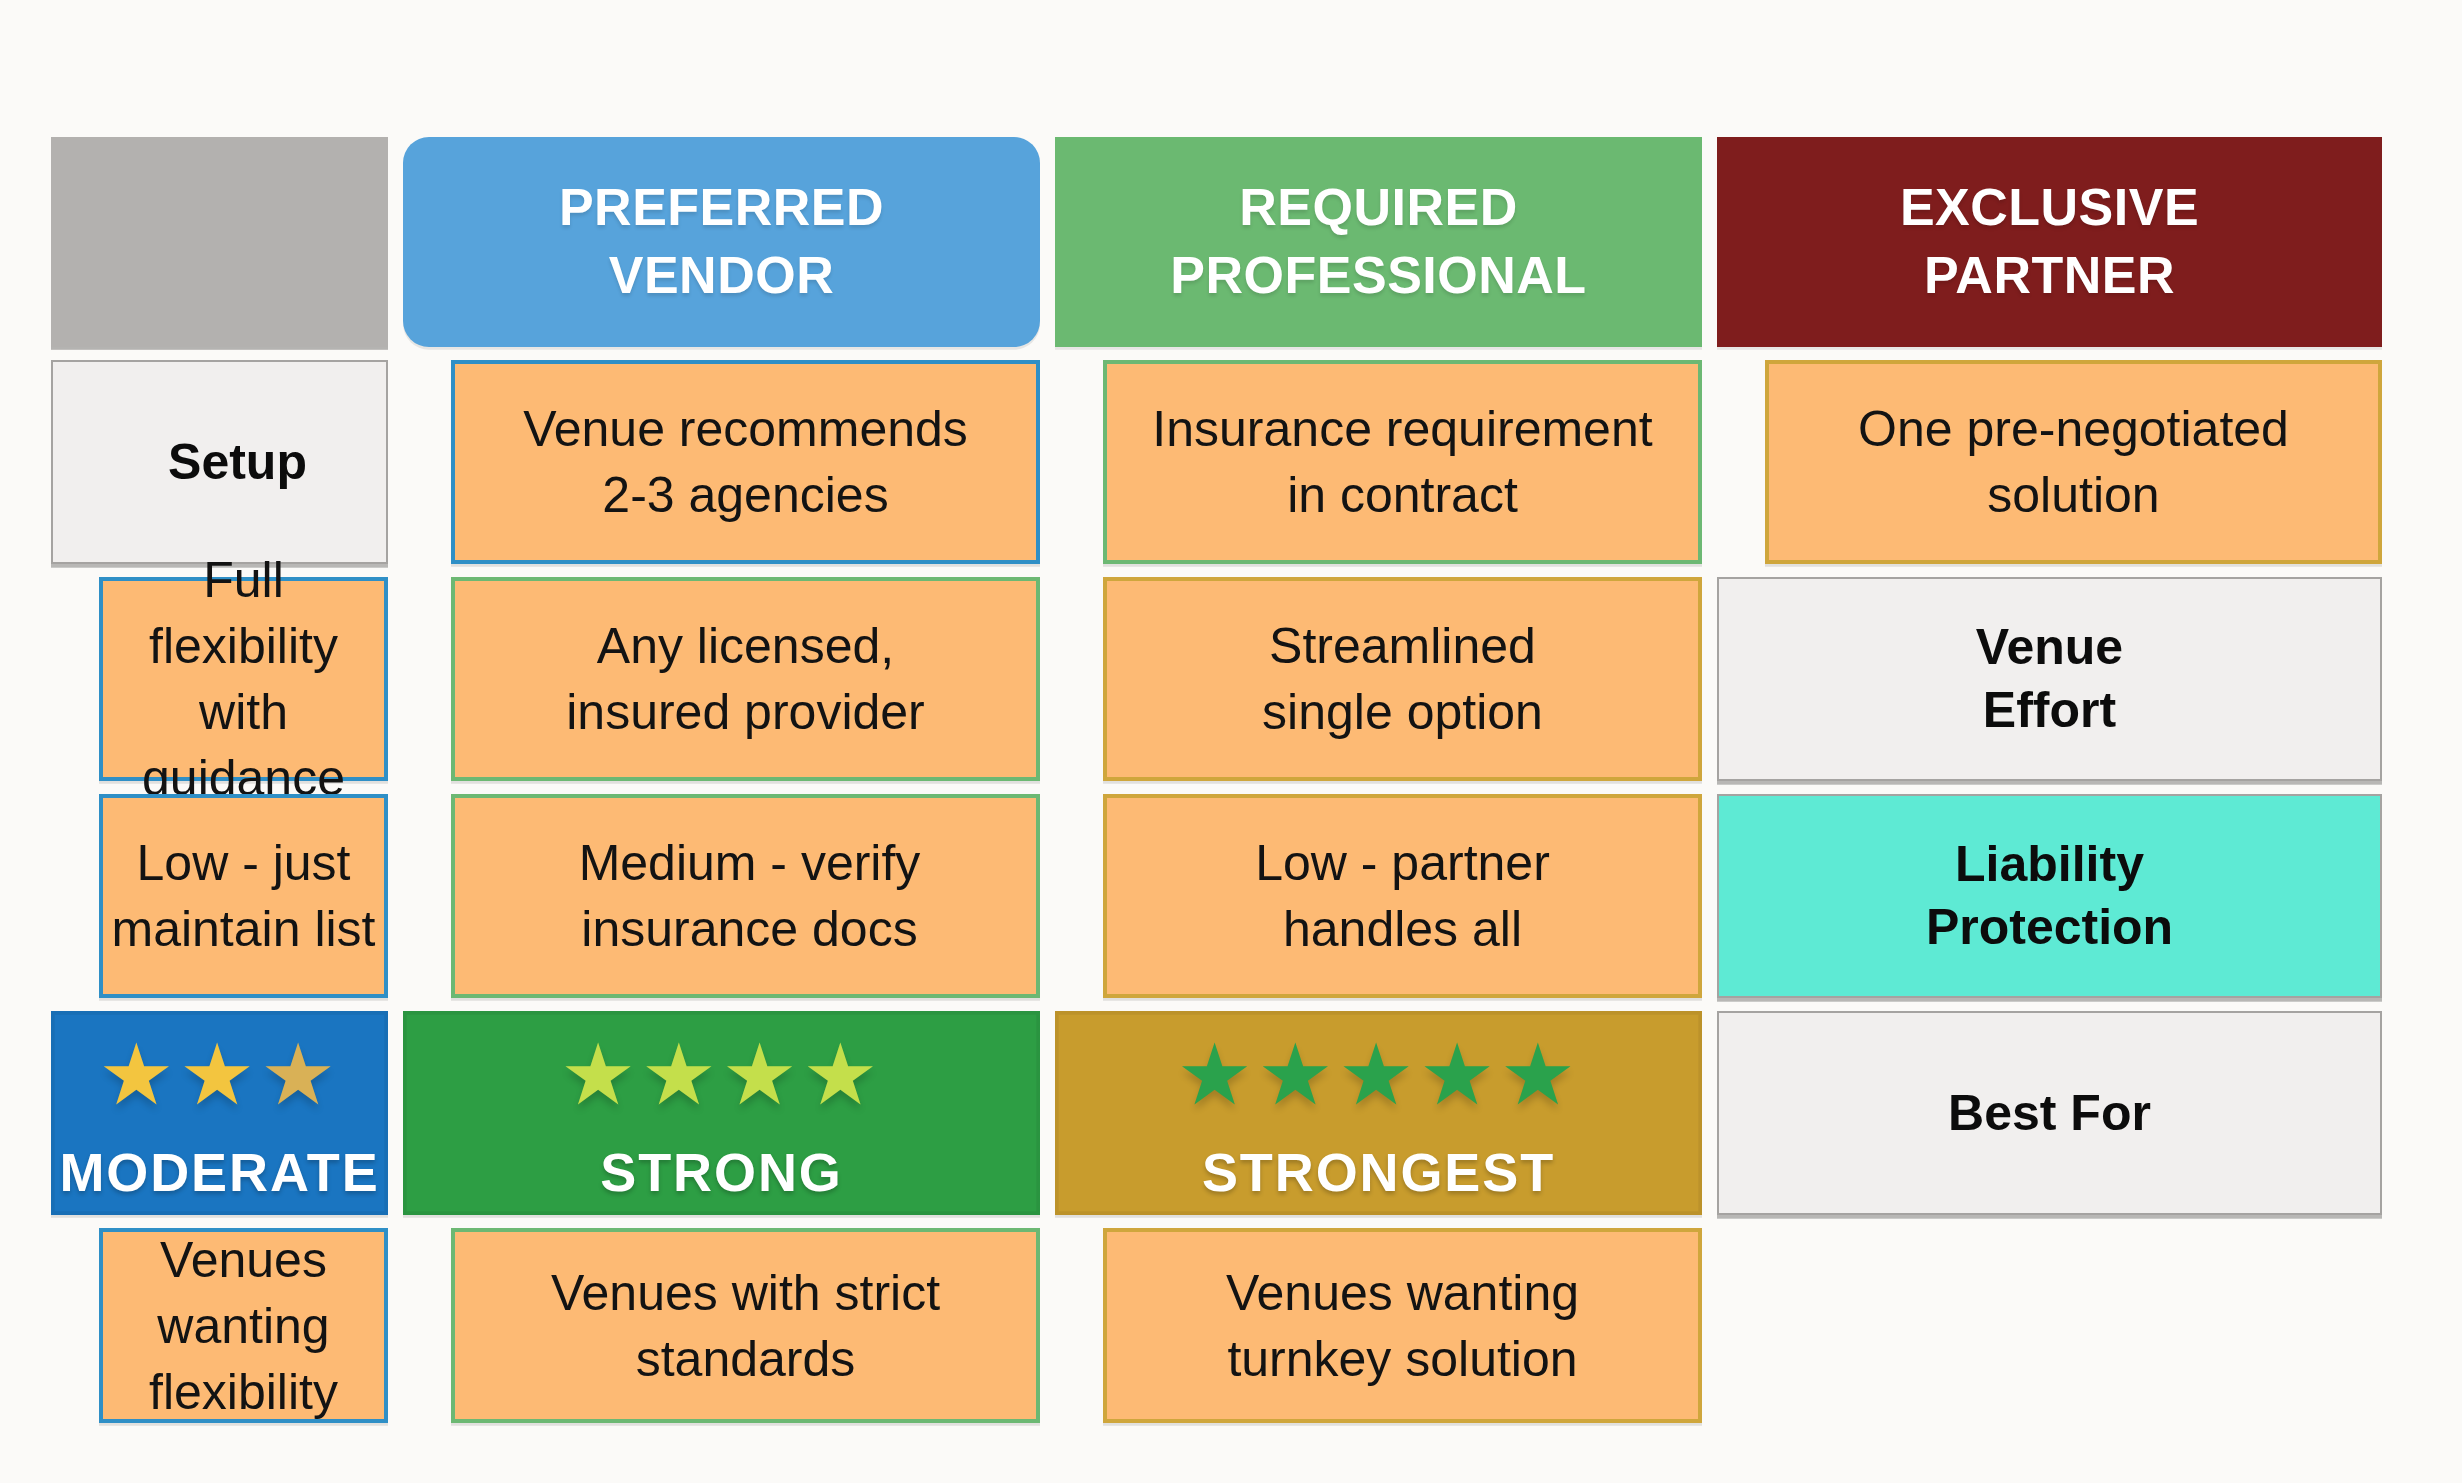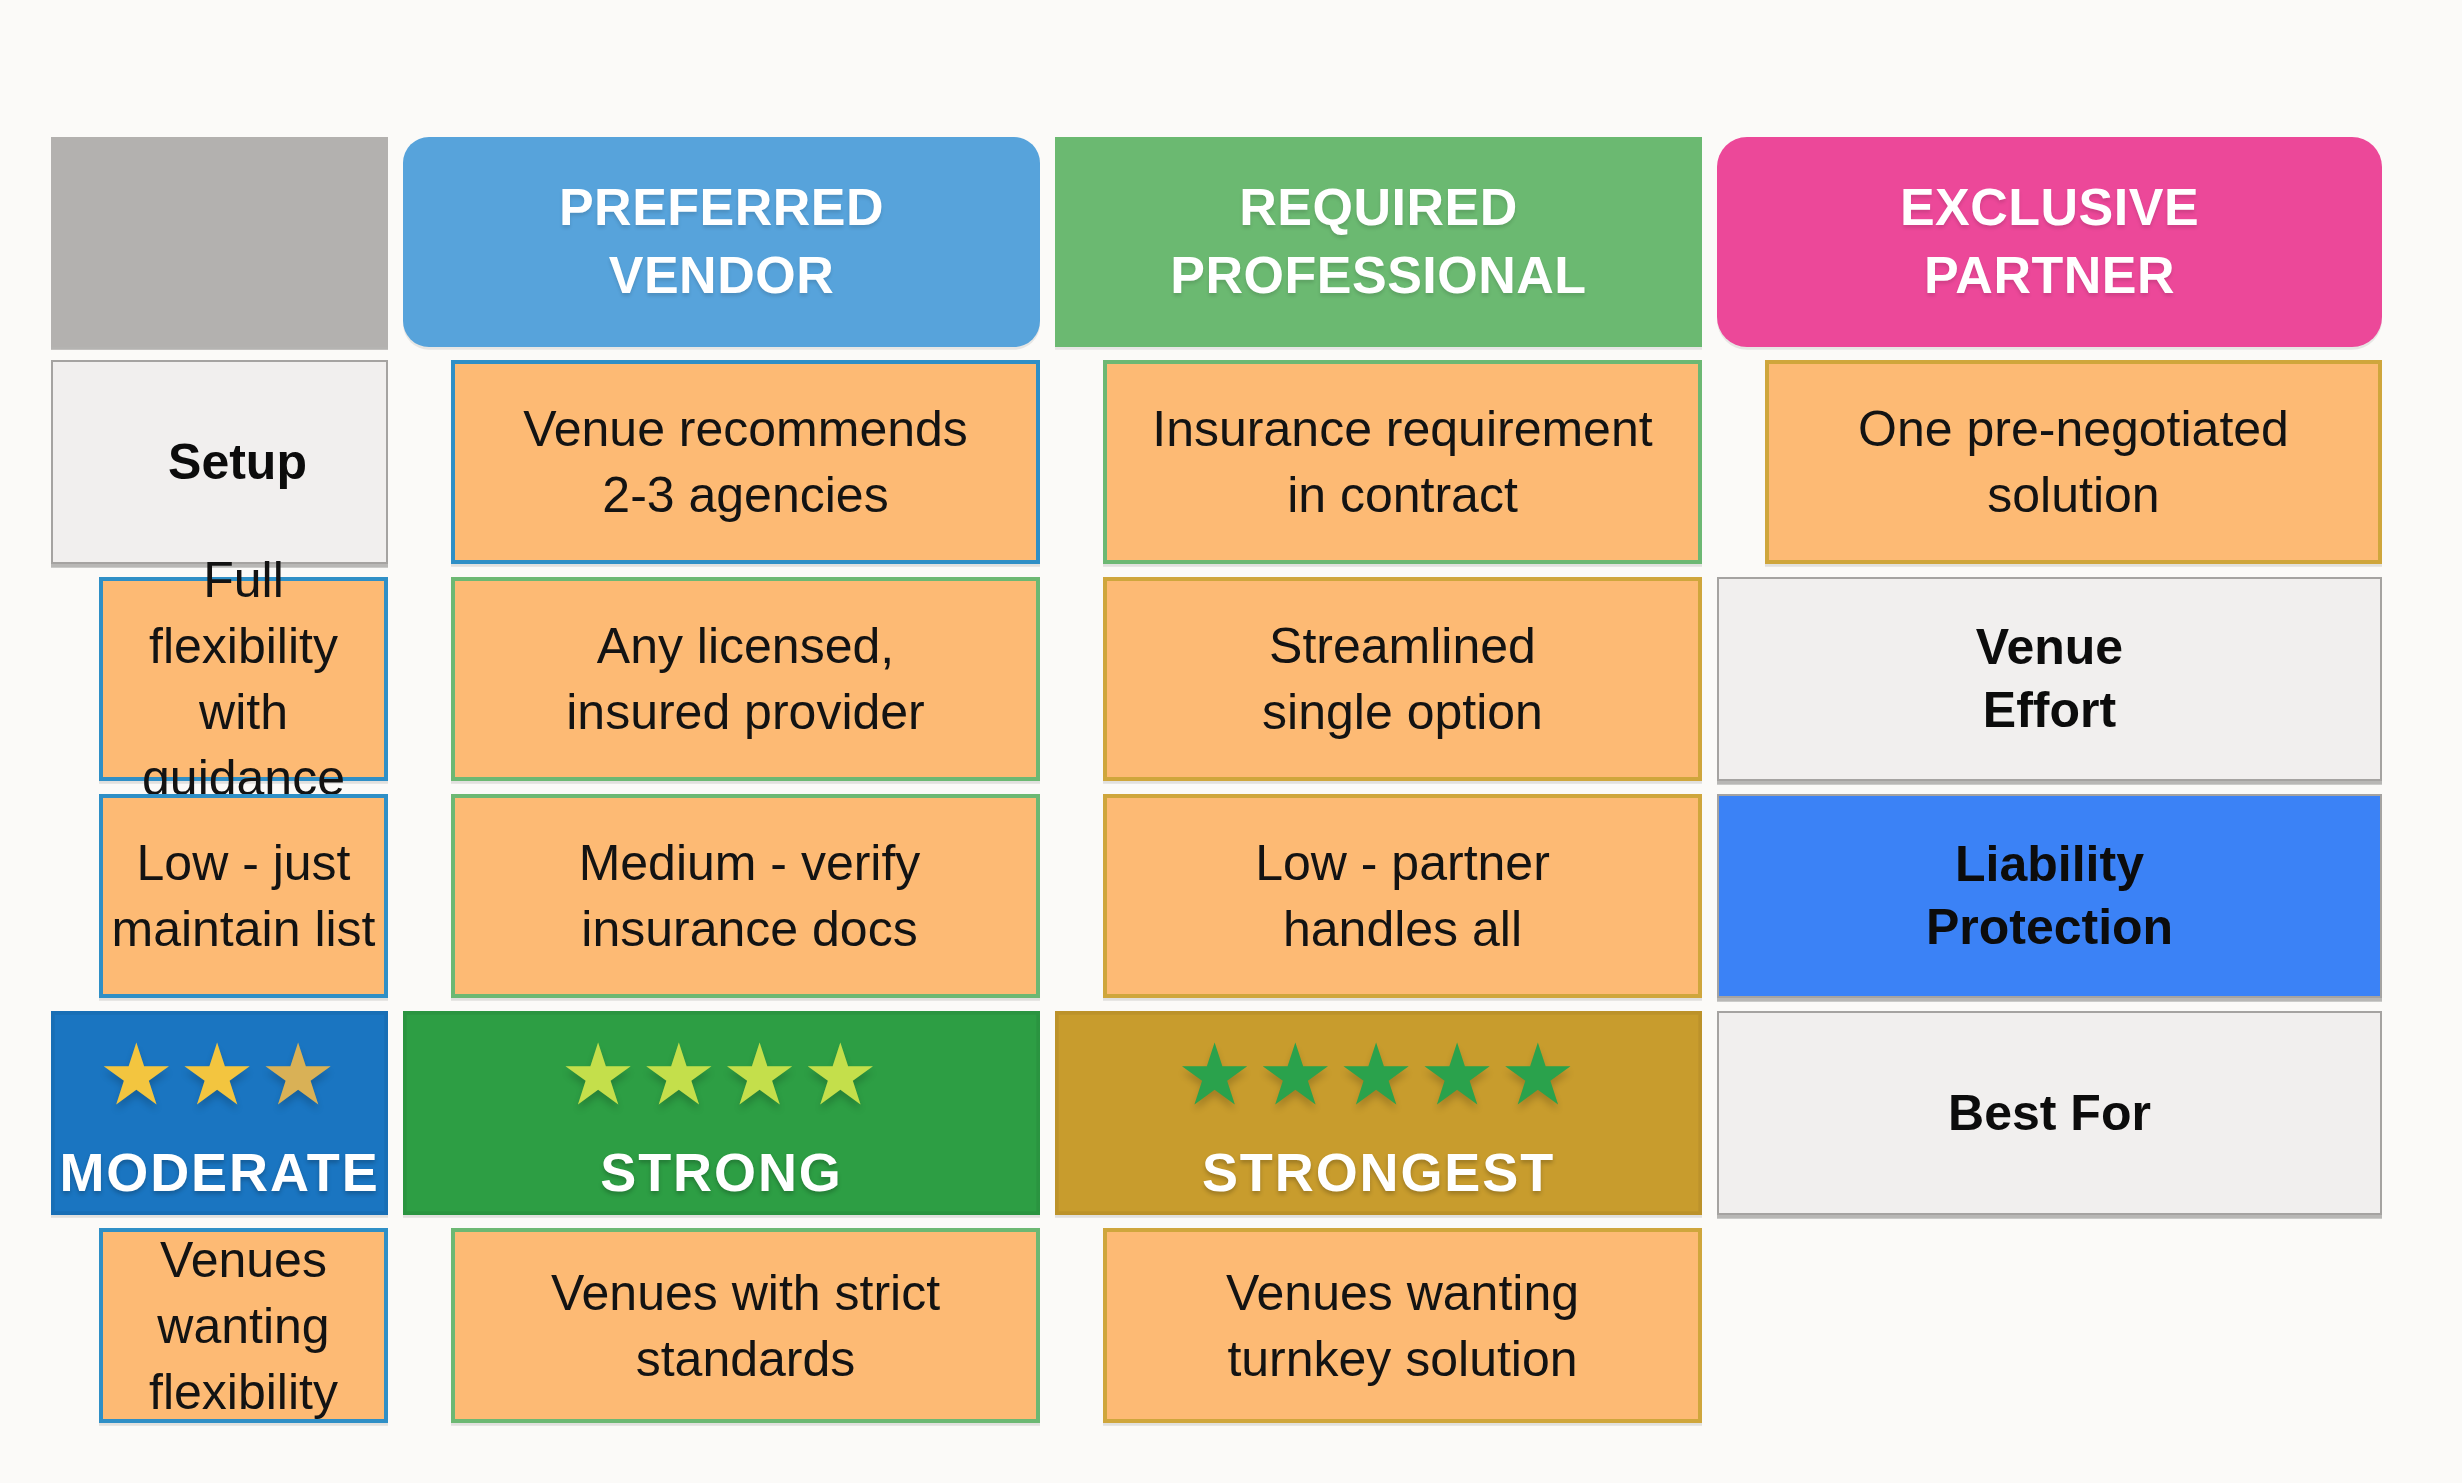--- a/index.html
+++ b/index.html
@@ -87,21 +87,21 @@
 </head>
 <body>
 
 <div class="grid">
 
   <div class="cell corner-cell" style="background: rgb(179, 177, 175);"></div>
   <div class="cell header-cell" style="background: rgb(87, 163, 219); border-radius: 26px;">PREFERRED
 VENDOR</div>
   <div class="cell header-cell" style="background: rgb(107, 185, 113);">REQUIRED
 PROFESSIONAL</div>
-  <div class="cell header-cell" style="background: #ec4899; border-radius: 30px;">EXCLUSIVE
+  <div class="cell header-cell" style="background: #7f1d1d;">EXCLUSIVE
 PARTNER</div>
 
   <div class="cell label-cell" style="background: rgb(241, 239, 238); border-color: rgb(165, 163, 161); padding-left: 36px;">Setup</div>
   <div class="cell content-cell" style="border-color: rgb(47, 143, 198);">Venue recommends
 2-3 agencies</div>
   <div class="cell content-cell" style="border-color: rgb(108, 184, 115);">Insurance requirement
 in contract</div>
   <div class="cell content-cell" style="border-color: rgb(207, 166, 60);">One pre-negotiated
 solution</div>
 
@@ -114,21 +114,21 @@
 
   <div class="cell label-cell" style="background: rgb(241, 239, 238); border-color: rgb(165, 163, 161);">Venue
 Effort</div>
   <div class="cell content-cell" style="border-color: rgb(47, 143, 198);">Low - just
 maintain list</div>
   <div class="cell content-cell" style="border-color: rgb(108, 184, 115); padding-left: 8px;">Medium - verify
 insurance docs</div>
   <div class="cell content-cell" style="border-color: rgb(207, 166, 60);">Low - partner
 handles all</div>
 
-  <div class="cell label-cell" style="background: #3b82f6; border-color: rgb(165, 163, 161);">Liability
+  <div class="cell label-cell" style="background: #5eead4; border-color: rgb(165, 163, 161);">Liability
 Protection</div>
   <div class="cell rating-cell" style="background: rgb(26, 117, 193);">
     <div class="stars"><span style="color: rgb(243, 197, 63);">★</span><span style="color: rgb(243, 197, 63);">★</span><span style="color: rgb(217, 177, 86);">★</span></div>
     <div class="rating-text">MODERATE</div>
   </div>
   <div class="cell rating-cell" style="background: rgb(45, 158, 68);">
     <div class="stars"><span style="color: rgb(196, 223, 75);">★</span><span style="color: rgb(196, 223, 75);">★</span><span style="color: rgb(196, 223, 75);">★</span><span style="color: rgb(196, 223, 75);">★</span></div>
     <div class="rating-text">STRONG</div>
   </div>
   <div class="cell rating-cell" style="background: rgb(200, 156, 45);">

